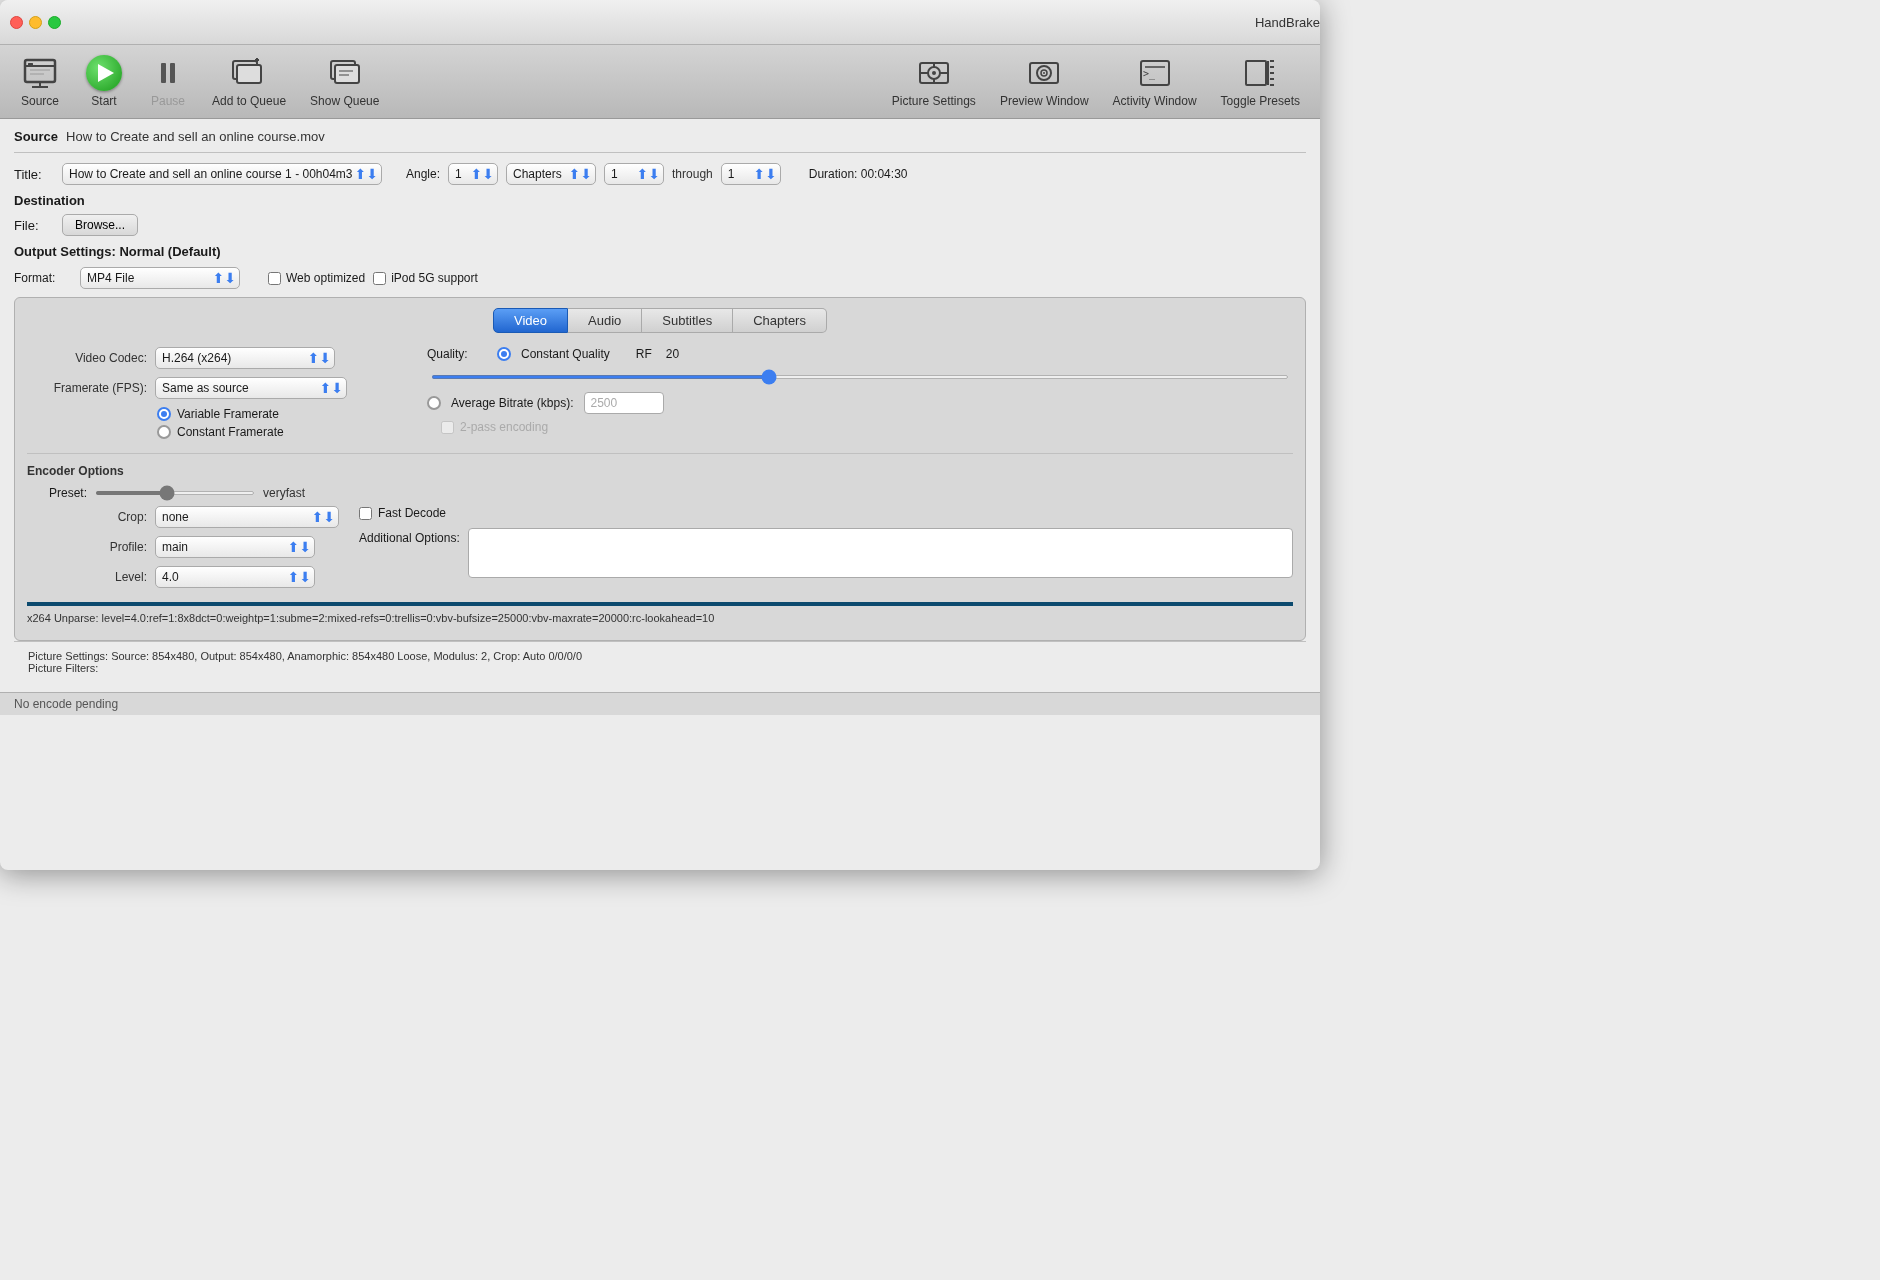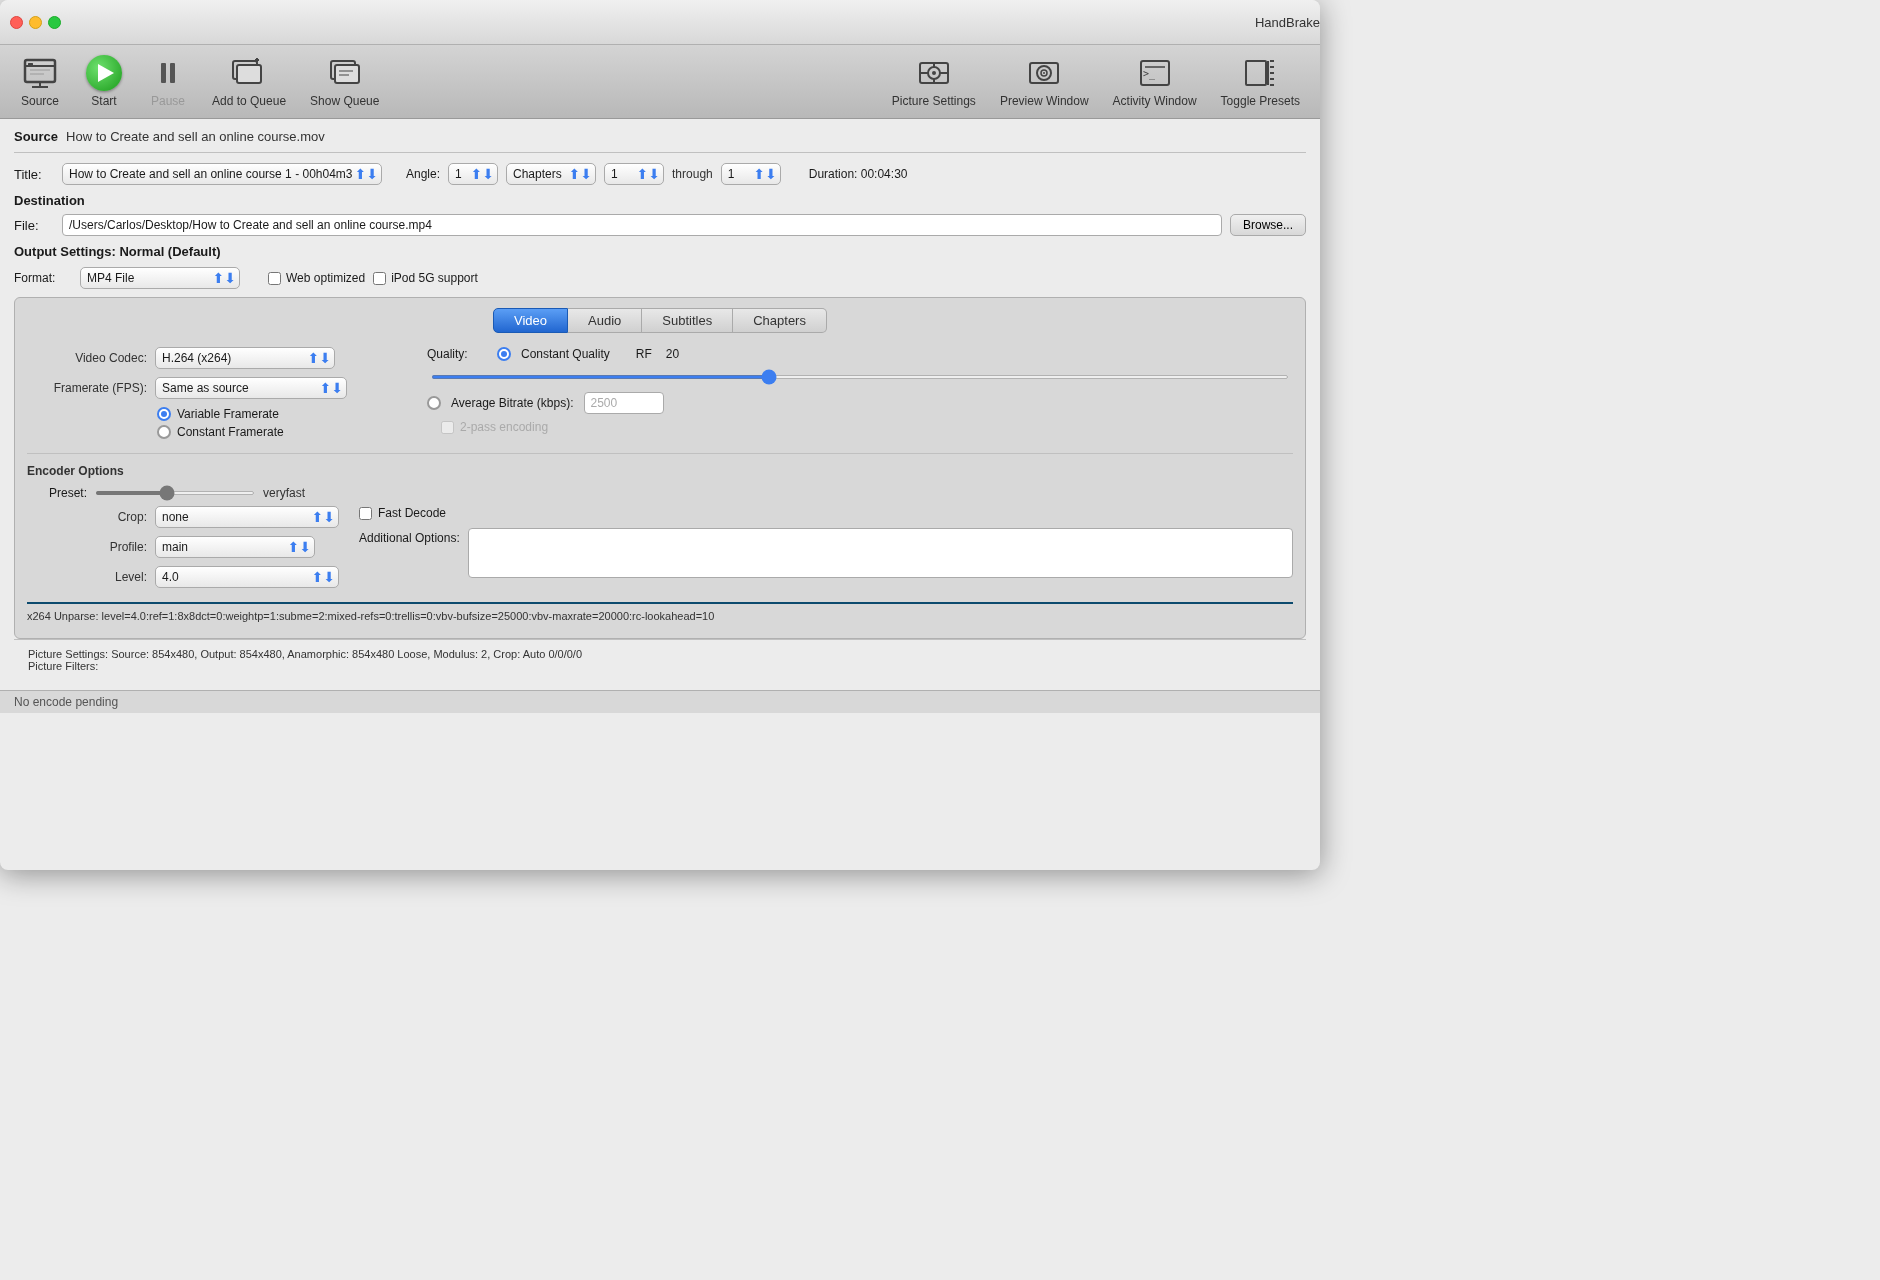--- a/index.html
+++ b/index.html
@@ -396,21 +396,21 @@
       resize: none;
       font-size: 12px;
       padding: 4px;
     }
 
     
     .unparse-text {
       font-size: 11px;
       color: #333;
       padding: 6px 0;
-      border-top: 2px solid #0c4a6e;
+      border-top: 4px solid #0c4a6e;
       margin-top: 6px;
       word-break: break-all;
     }
 
     
     .picture-footer {
       font-size: 11px;
       color: #333;
       padding: 8px 14px;
       border-top: 1px solid #c0c0c0;
@@ -633,21 +633,20 @@
       <span class="select-arrow">⬆⬇</span>
     </div>
 
     <span style="margin-left:20px; font-size:12px;">Duration: <span>00:04:30</span></span>
   </div>
 
   <div class="section-label">Destination</div>
 
   <div class="file-row">
     <span class="form-label">File:</span>
-    <input type="text" class="file-input" value="/Users/Carlos/Desktop/How to Create and sell an online course.mp4" style="">
     <button class="browse-btn">Browse...</button>
   </div>
 
   <div class="output-settings-row">
     <span class="form-label-bold" style="font-size:13px;">
       <span>Output Settings:</span>&nbsp;<span>Normal (Default)</span>
     </span>
   </div>
 
   <div class="form-row" style="margin-bottom:6px;">
@@ -768,21 +767,21 @@
               <select style="width:160px;">
                 <option>main</option>
               </select>
               <span class="select-arrow">⬆⬇</span>
             </div>
           </div>
 
           <div class="setting-row">
             <span class="setting-label">Level:</span>
             <div class="select-wrap">
-              <select style="width:184px;">
+              <select style="width:160px;">
                 <option>4.0</option>
               </select>
               <span class="select-arrow">⬆⬇</span>
             </div>
           </div>
         </div>
 
         <div class="encoder-right">
           <div class="radio-row" style="margin-bottom:8px;">
             <input type="checkbox" style="">

